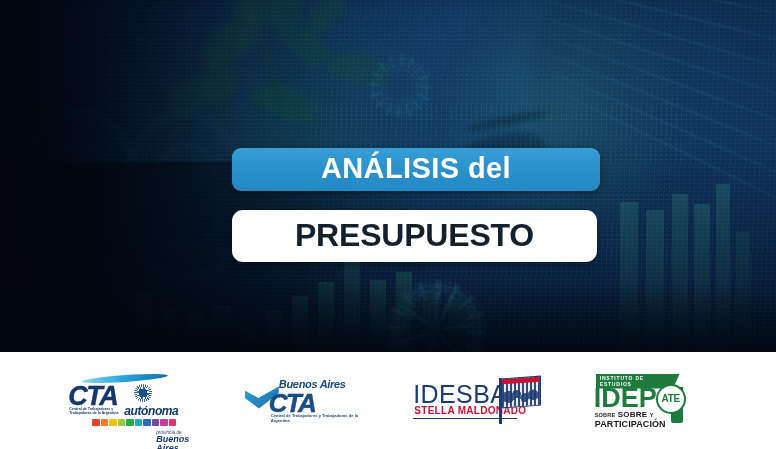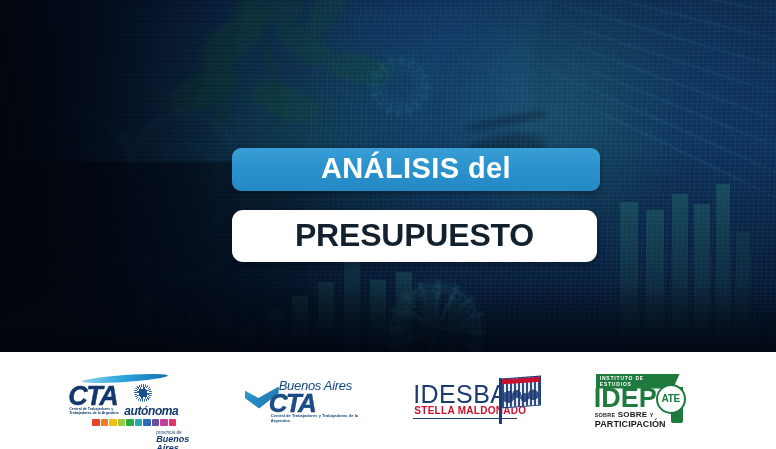--- a/index.html
+++ b/index.html
@@ -419,21 +419,21 @@
   
   .logo-cta-ba { width: 120px; height: 48px; }
   .ba-check {
     position: absolute; left: 0px; top: 10px;
     width: 34px; height: 22px;
     background: linear-gradient(135deg, #2f9bd4 0%, #1c6fae 100%);
     clip-path: polygon(0% 18%, 40% 52%, 100% 0%, 100% 30%, 42% 100%, 0% 52%);
   }
   .ba-title {
     position: absolute; left: 34px; top: 1px;
-    font-size: 13px; font-weight: 400; font-style: italic;
+    font-size: 11px; font-weight: 700; font-style: italic;
     color: #14467f; letter-spacing: -0.3px;
     text-shadow: 0.5px 0.5px 0 rgba(255,255,255,0.8);
   }
   .ba-word {
     position: absolute; left: 24px; top: 11px;
     font-size: 26px; font-weight: 700; font-style: italic;
     letter-spacing: -1.8px;
     color: #1a4f8c;
     -webkit-text-stroke: 0.4px #10335e;
   }

